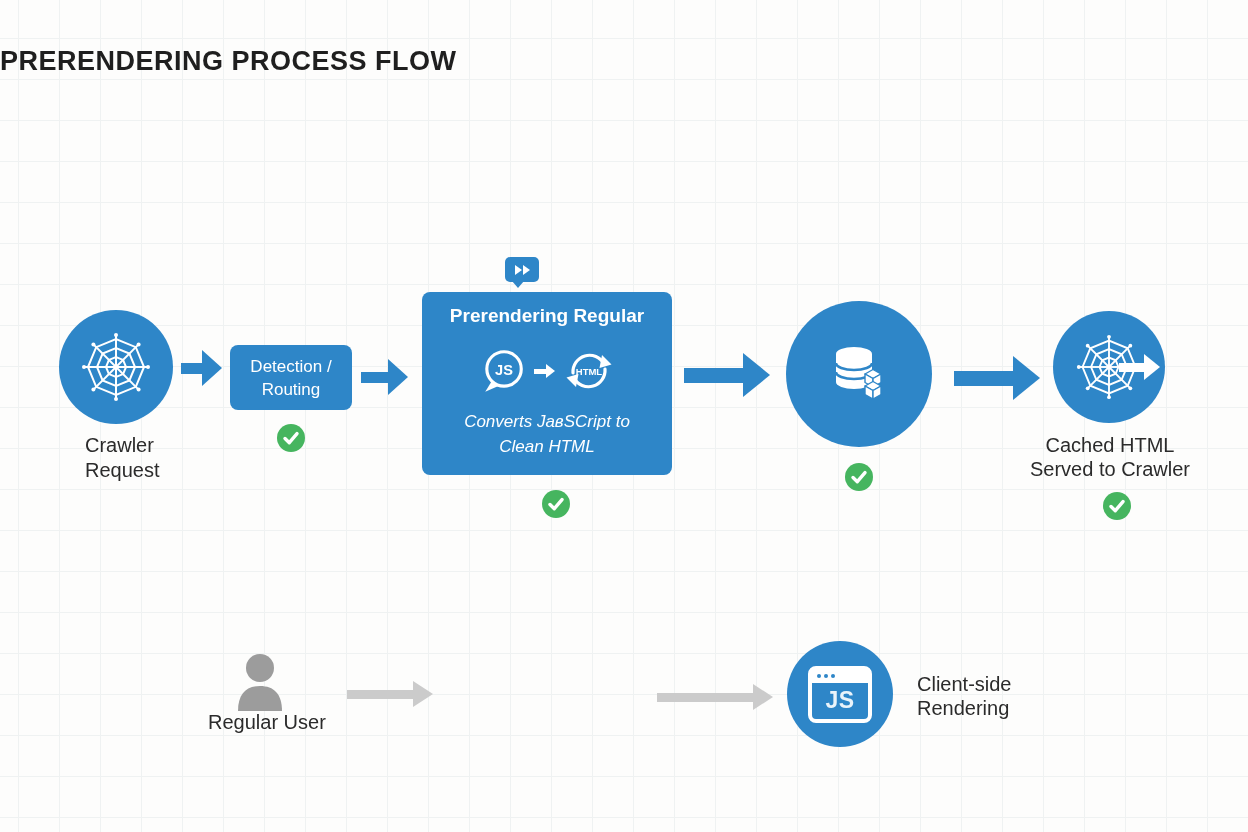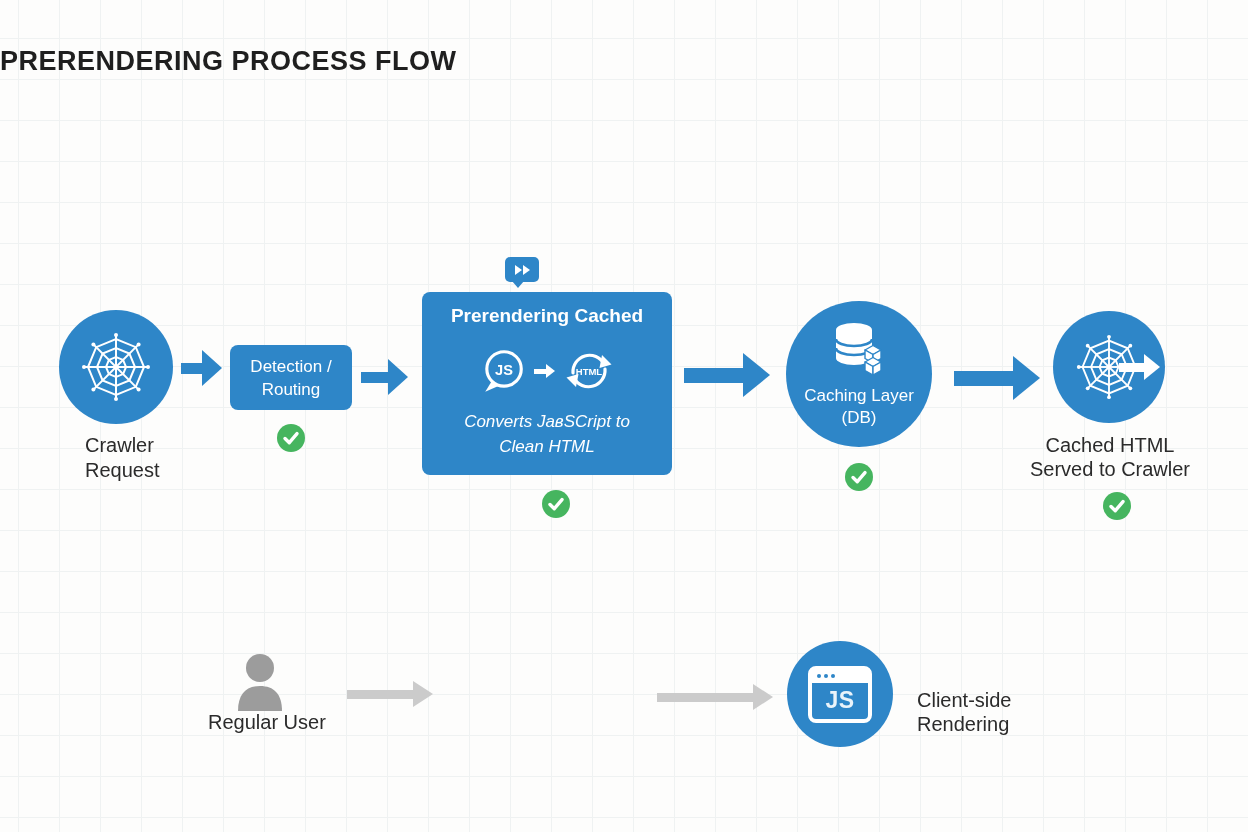--- a/index.html
+++ b/index.html
@@ -25,21 +25,21 @@
   #crawler-node{left:59px;top:310px;width:114px;height:114px;}
   #caching-node{left:786px;top:301px;width:146px;height:146px;flex-direction:column;gap:5px;}
   #cached-node{left:1053px;top:311px;width:112px;height:112px;}
   #client-node{left:787px;top:641px;width:106px;height:106px;}
   .node-label{
     position:absolute;font-size:20px;line-height:25px;white-space:pre-line;color:#2b2b2b;
   }
   #crawler-label{left:85px;top:433px;}
   #cached-label{left:1020px;top:433px;width:180px;text-align:center;line-height:24px;}
   #user-label{left:208px;top:710px;}
-  #client-label{left:917px;top:672px;line-height:24px;margin-top:16px;}
+  #client-label{left:917px;top:672px;line-height:24px;}
   .caching-text{color:#fff;font-size:17px;line-height:22px;text-align:center;white-space:pre-line;}
   
   .blue-box{
     position:absolute;background:#2e86c8;border-radius:8px;color:#ffffff;
     display:flex;align-items:center;justify-content:center;text-align:center;white-space:pre-line;
   }
   #detection-box{left:230px;top:345px;width:122px;height:65px;font-size:17px;line-height:23px;}
   #engine-box{
     position:absolute;left:422px;top:292px;width:250px;height:183px;
     background:#2e86c8;border-radius:8px;color:#fff;display:flex;flex-direction:column;align-items:center;
@@ -156,21 +156,21 @@
       <div class="shaft"></div>
       <div class="head"></div>
     </div>
 
   <div id="ff-badge">
     <span class="ff-tri"></span>
       <span class="ff-tri"></span>
   </div>
 
   <div id="engine-box">
-    <div class="engine-title">Prerendering Cached</div>
+    <div class="engine-title">Prerendering Regular</div>
     <div class="engine-icons">
       <svg width="48" height="48" viewBox="0 0 46 46">
         <circle cx="24" cy="21" r="16.5" stroke="#fff" stroke-width="3" fill="none"></circle>
         <path d="M12 33 L6 43 L18 37.5 Z" fill="#fff"></path>
         <text x="24" y="26.5" font-size="14" font-weight="bold" fill="#fff" text-anchor="middle" font-family="Liberation Sans, sans-serif">JS</text>
       </svg>
       <div class="mini-arrow">
           <div class="shaft"></div>
           <div class="head"></div>
         </div>
@@ -203,22 +203,20 @@
       <path d="M8 28 A18 7 0 0 0 44 28" stroke="#2e86c8" stroke-width="2.6" fill="none"></path>
       <g stroke="#2e86c8" stroke-width="1.4" stroke-linejoin="round">
         <polygon points="37,30 45,25.5 53,30 45,34.5" fill="#fff"></polygon>
         <polygon points="37,30 45,34.5 45,43 37,38.5" fill="#fff"></polygon>
         <polygon points="53,30 45,34.5 45,43 53,38.5" fill="#fff"></polygon>
         <polygon points="37,42 45,37.5 53,42 45,46.5" fill="#fff"></polygon>
         <polygon points="37,42 45,46.5 45,55 37,50.5" fill="#fff"></polygon>
         <polygon points="53,42 45,46.5 45,55 53,50.5" fill="#fff"></polygon>
       </g>
     </svg>
-    <div class="caching-text">Caching Layer
-(DB)</div>
   </div>
   <svg class="check" id="check3" viewBox="0 0 28 28">
     <circle cx="14" cy="14" r="14" fill="#46b55f"></circle>
     <path d="M8 14.5 L12.3 18.7 L20 9.6" stroke="#fff" stroke-width="3.4" fill="none" stroke-linecap="round" stroke-linejoin="round"></path>
   </svg>
 
   <div class="harrow a-blue-l" id="arrow4">
       <div class="shaft"></div>
       <div class="head"></div>
     </div>

